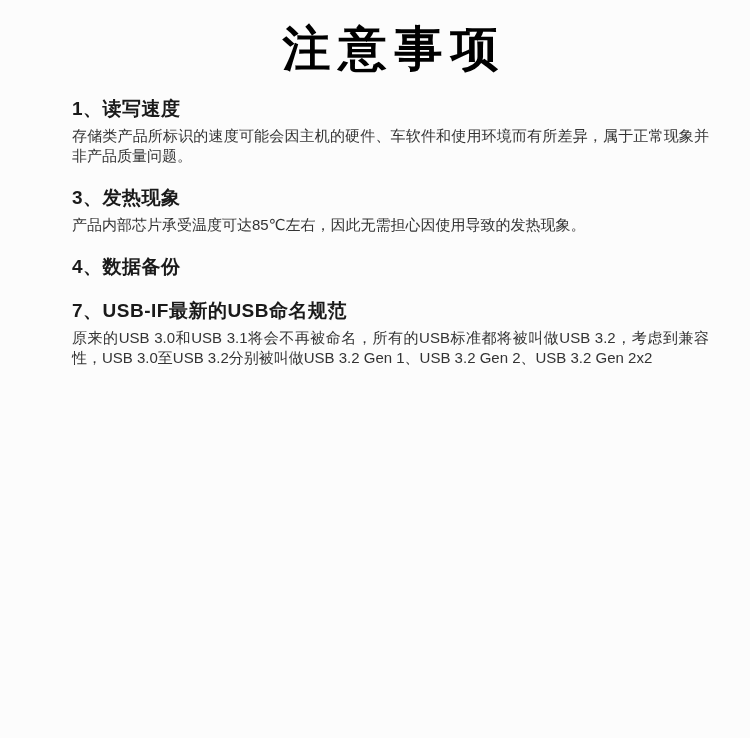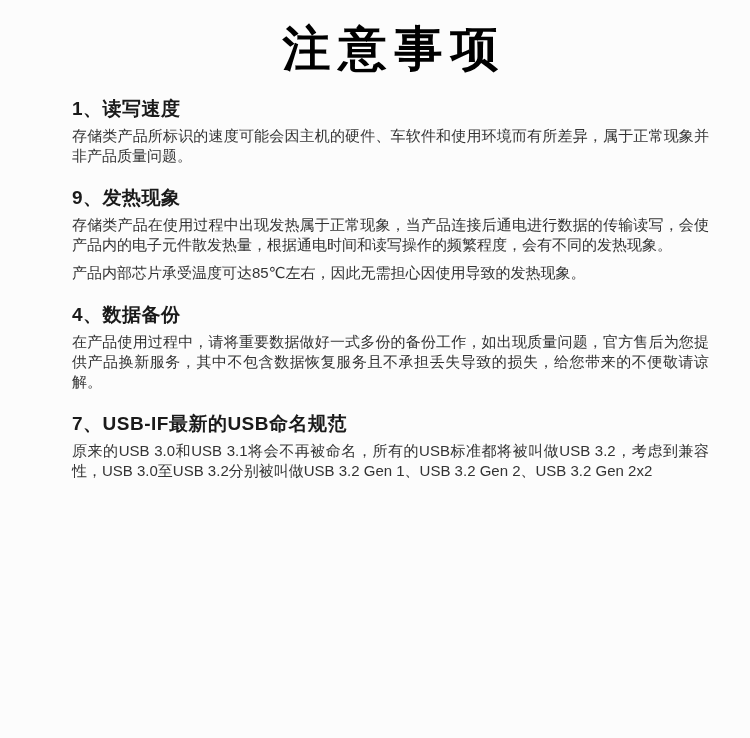--- a/index.html
+++ b/index.html
@@ -61,28 +61,26 @@
 
   <h1 class="page-title">注意事项</h1>
 
   <div class="section">
     <h2 class="section-heading">1、读写速度</h2>
     <p>存储类产品所标识的速度可能会因主机的硬件、车软件和使用环境而有所差异，属于正常现象并非产品质量问题。</p>
   </div>
 
 
   <div class="section">
-    <h2 class="section-heading">9、发热现象</h2>
-    <p>存储类产品在使用过程中出现发热属于正常现象，当产品连接后通电进行数据的传输读写，会使产品内的电子元件散发热量，根据通电时间和读写操作的频繁程度，会有不同的发热现象。</p>
+    <h2 class="section-heading">3、发热现象</h2>
     <p>产品内部芯片承受温度可达85℃左右，因此无需担心因使用导致的发热现象。</p>
   </div>
 
   <div class="section">
     <h2 class="section-heading">4、数据备份</h2>
-    <p>在产品使用过程中，请将重要数据做好一式多份的备份工作，如出现质量问题，官方售后为您提供产品换新服务，其中不包含数据恢复服务且不承担丢失导致的损失，给您带来的不便敬请谅解。</p>
   </div>
 
   <div class="section">
     <h2 class="section-heading">7、USB-IF最新的USB命名规范</h2>
     <p>原来的USB 3.0和USB 3.1将会不再被命名，所有的USB标准都将被叫做USB 3.2，考虑到兼容性，USB 3.0至USB 3.2分别被叫做USB 3.2 Gen 1、USB 3.2 Gen 2、USB 3.2 Gen 2x2</p>
   </div>
 
 </div>
 
 </body></html>

